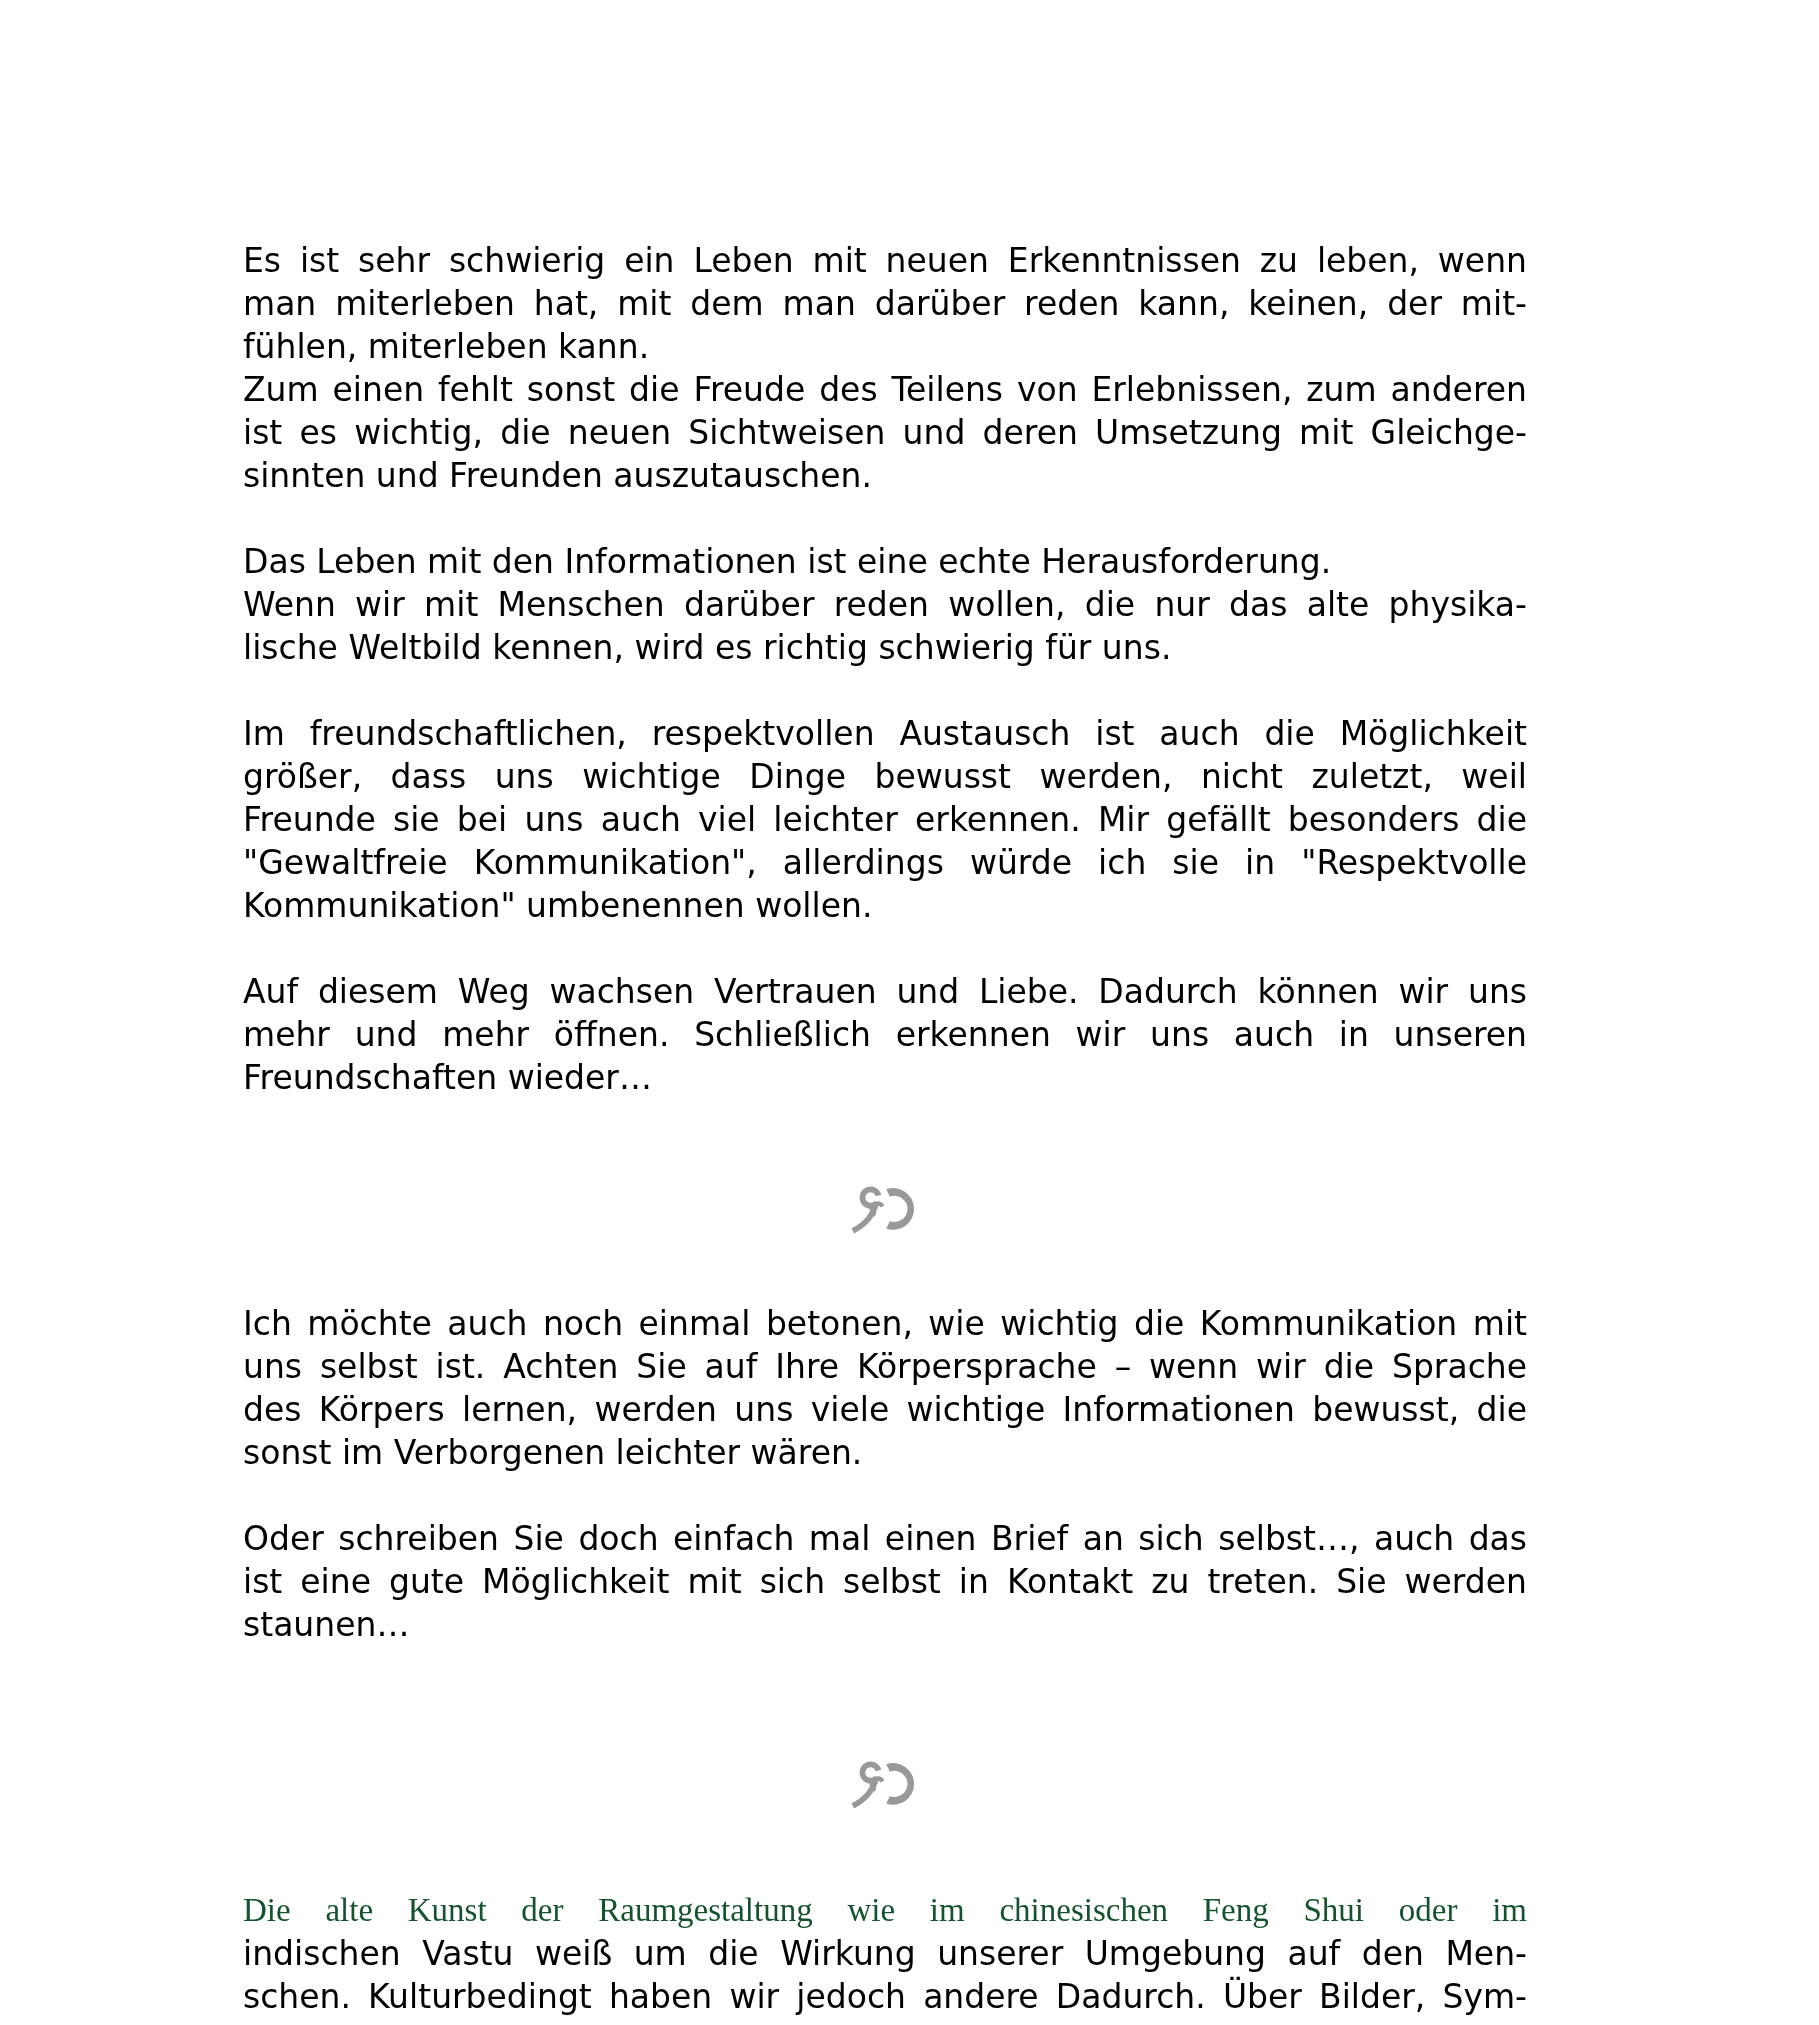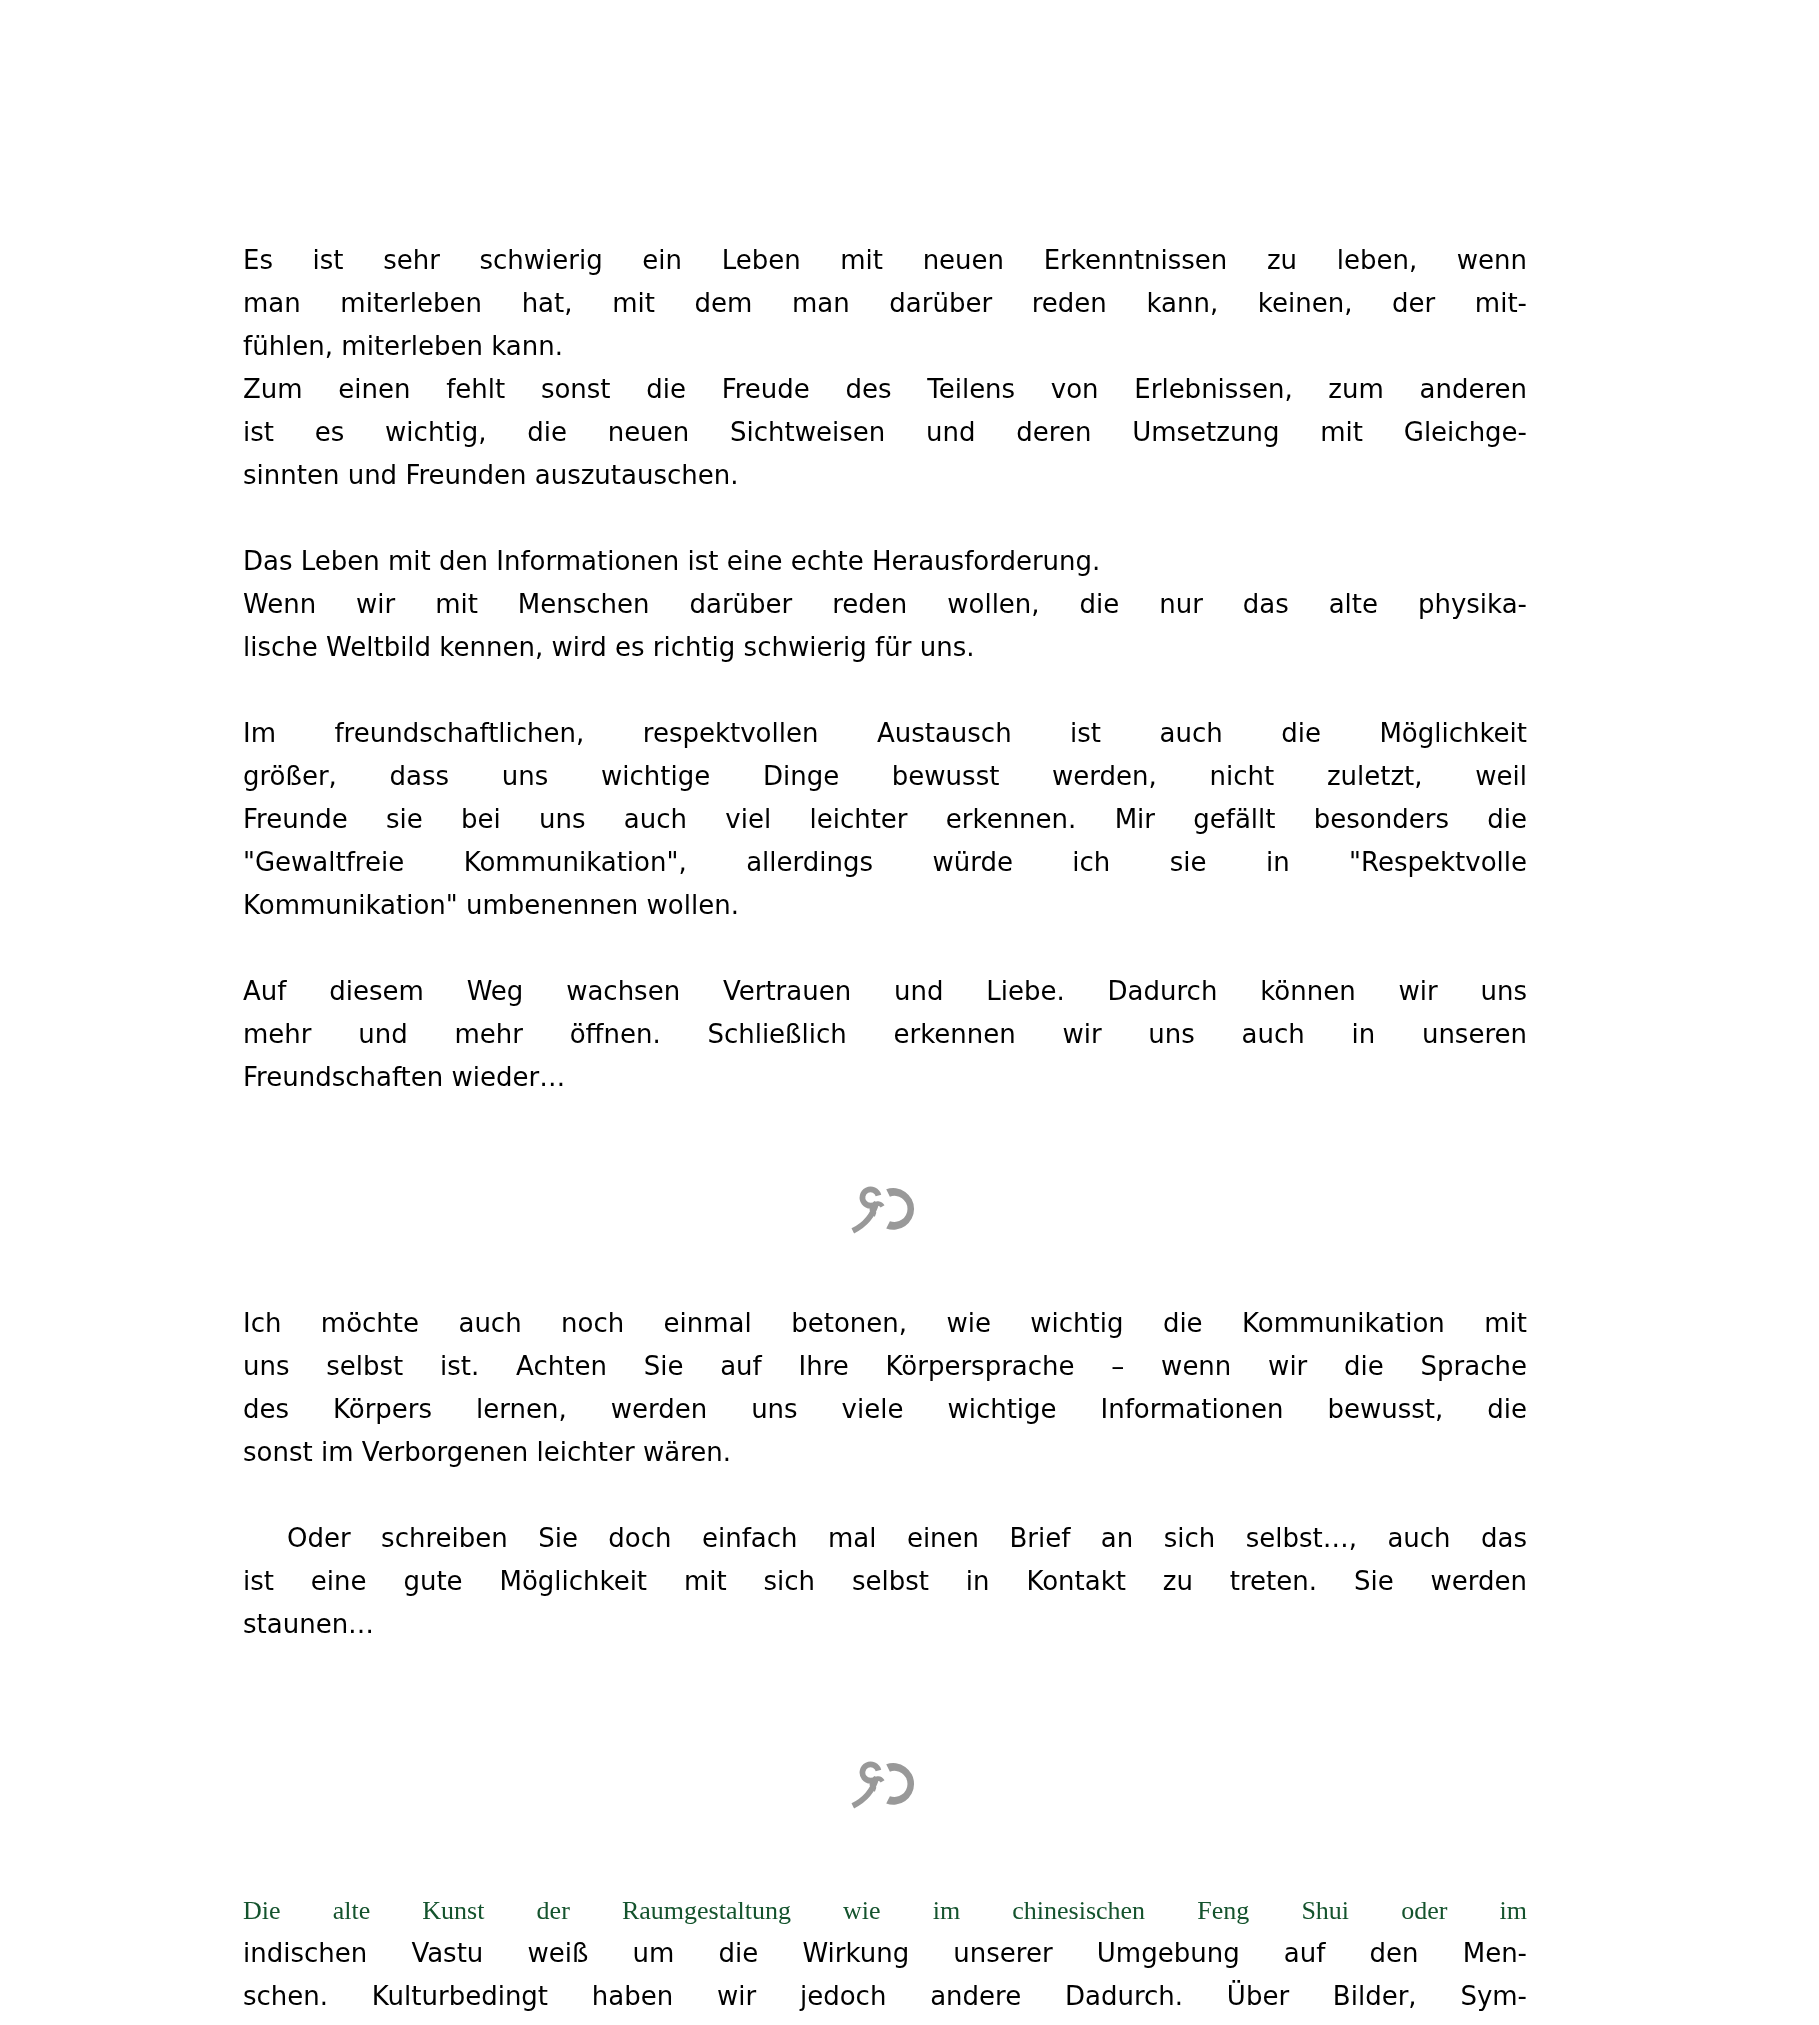--- a/index.html
+++ b/index.html
@@ -15,21 +15,21 @@
     height: 2582px;
     background: #ffffff;
     overflow: hidden;
   }
   .text-column {
     padding: 239px 292px 0 243px; 
   }
   .text-block { margin: 0; }
   .text-block + .text-block { margin-top: 43px; } 
   .line {
-    font-size: 26px;
+    font-size: 33px;
     line-height: 43px;
     height: 43px;
     overflow: hidden;
     color: #000000;
     text-align: justify;
     text-align-last: justify;
     letter-spacing: 0px;
   }
   
   .line:not(.last)::after { content: ""; display: inline-block; width: 100%; }
@@ -88,21 +88,21 @@
     <path d="M 64 50 C 56 82 38 104 6 120" fill="none" stroke="currentColor" stroke-width="14"></path>
   </svg>
 </div>
       <div class="text-block">
         <div class="line" style="color: rgb(0, 0, 0);">Ich möchte auch noch einmal betonen, wie wichtig die Kommunikation mit</div>
         <div class="line" style="color: rgb(0, 0, 0);">uns selbst ist. Achten Sie auf Ihre Körpersprache – wenn wir die Sprache</div>
         <div class="line" style="color: rgb(0, 0, 0);">des Körpers lernen, werden uns viele wichtige Informationen bewusst, die</div>
         <div class="line last" style="color: rgb(0, 0, 0);">sonst im Verborgenen leichter wären.</div>
       </div>
       <div class="text-block">
-        <div class="line" style="color: rgb(0, 0, 0); margin-left: 44px;">Oder schreiben Sie doch einfach mal einen Brief an sich selbst…, auch das</div>
+        <div class="line" style="color: rgb(0, 0, 0);">Oder schreiben Sie doch einfach mal einen Brief an sich selbst…, auch das</div>
         <div class="line" style="color: rgb(0, 0, 0);">ist eine gute Möglichkeit mit sich selbst in Kontakt zu treten. Sie werden</div>
         <div class="line last" style="color: rgb(0, 0, 0);">staunen…</div>
       </div>
       <div class="ornament orn-2">
   <svg viewBox="0 0 170 130" xmlns="http://www.w3.org/2000/svg" aria-hidden="true" style="color: rgb(153, 153, 153);">
 
     <path d="M 88 18 A 51 51 0 1 1 88 114 L 97 96 A 32 32 0 1 0 97 36 Z" fill="currentColor"></path>
 
     <path d="M 65 51 A 20 20 0 1 1 69 33" fill="none" stroke="currentColor" stroke-width="14"></path>
 

